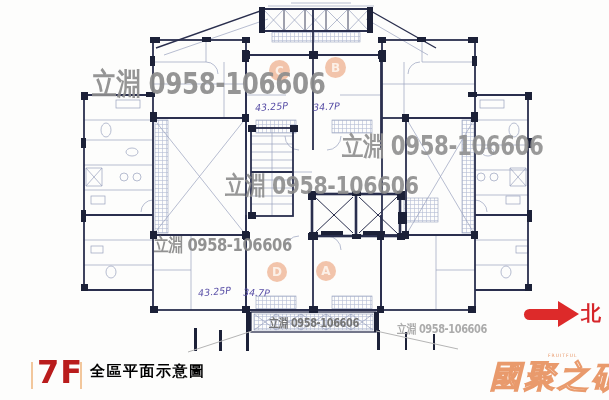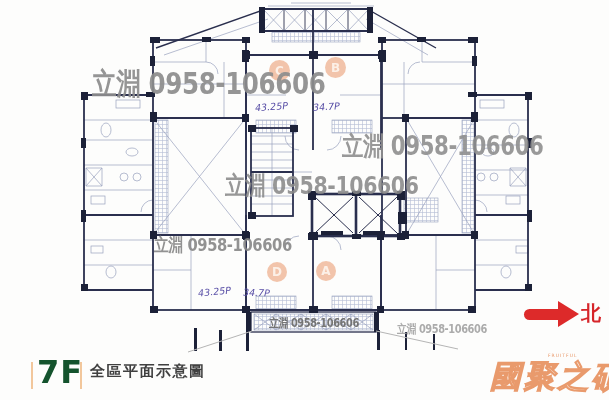--- a/index.html
+++ b/index.html
@@ -30,22 +30,22 @@
   .arrow-shaft{position:absolute;left:3px;top:11px;width:36px;height:11px;background:#dd2a2a;
                border-radius:6px 0 0 6px;}
   .arrow-head{position:absolute;left:37px;top:3px;width:0;height:0;
               border-left:21px solid #dd2a2a;border-top:13px solid transparent;
               border-bottom:13px solid transparent;}
   .north{position:absolute;left:60px;top:2px;font-size:20px;font-weight:bold;color:#d6252a;}
   .footer{position:absolute;left:0;top:350px;width:609px;height:50px;z-index:6;}
   .fbar{position:absolute;top:12px;width:2px;height:27px;background:#f2c79c;}
   .fbar1{left:25px;} .fbar2{left:74px;}
   .floor{position:absolute;left:31px;top:6px;font-size:32px;line-height:1;font-weight:bold;
-         color:#14532d;letter-spacing:1px;}
-  .ptitle{position:absolute;left:84px;top:12px;font-size:15px;font-weight:bold;color:#404040;
+         color:#b91c1c;letter-spacing:1px;}
+  .ptitle{position:absolute;left:84px;top:12px;font-size:15px;font-weight:bold;color:#000000;
           letter-spacing:1.5px;}
   .pdisc{position:absolute;left:85px;top:31px;font-size:6.5px;color:#edbd92;letter-spacing:.5px;}
   .brand{position:absolute;left:484px;top:6px;font-size:31px;font-weight:bold;letter-spacing:3px;
          color:#fdf4ec;-webkit-text-stroke:1.1px #e99a6c;white-space:nowrap;font-style:italic;}
   .brand-tag{position:absolute;left:542px;top:3px;font-size:4.5px;color:#e99a6c;
              letter-spacing:1px;-webkit-text-stroke:0;}
 </style>
 </head>
 <body>
 

